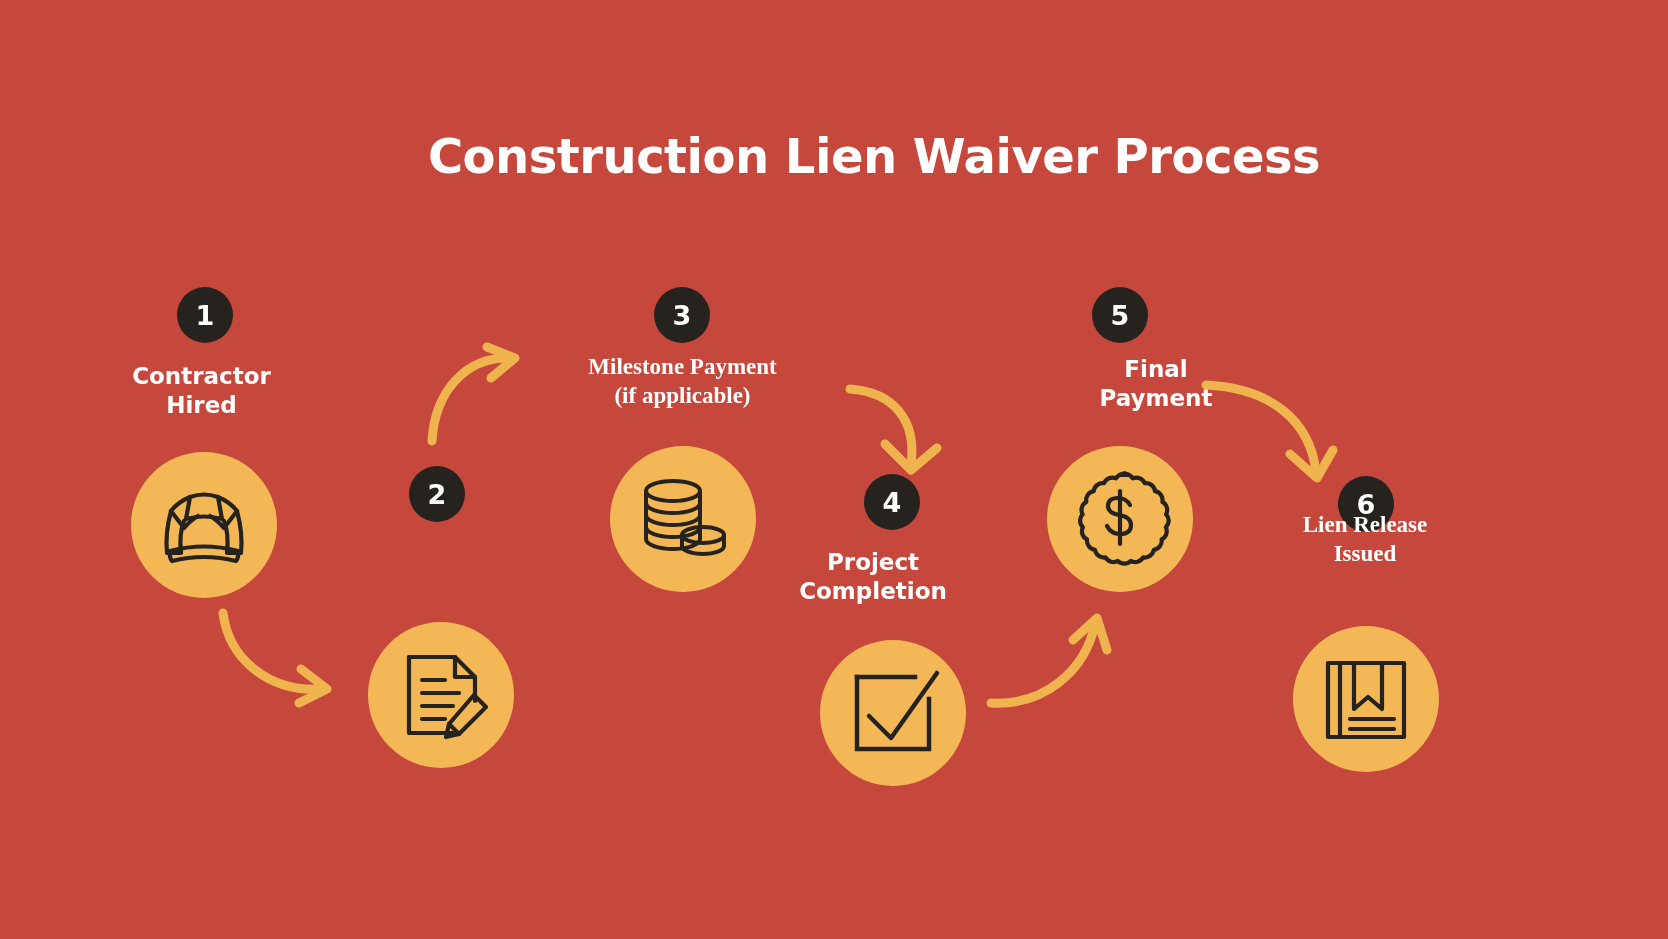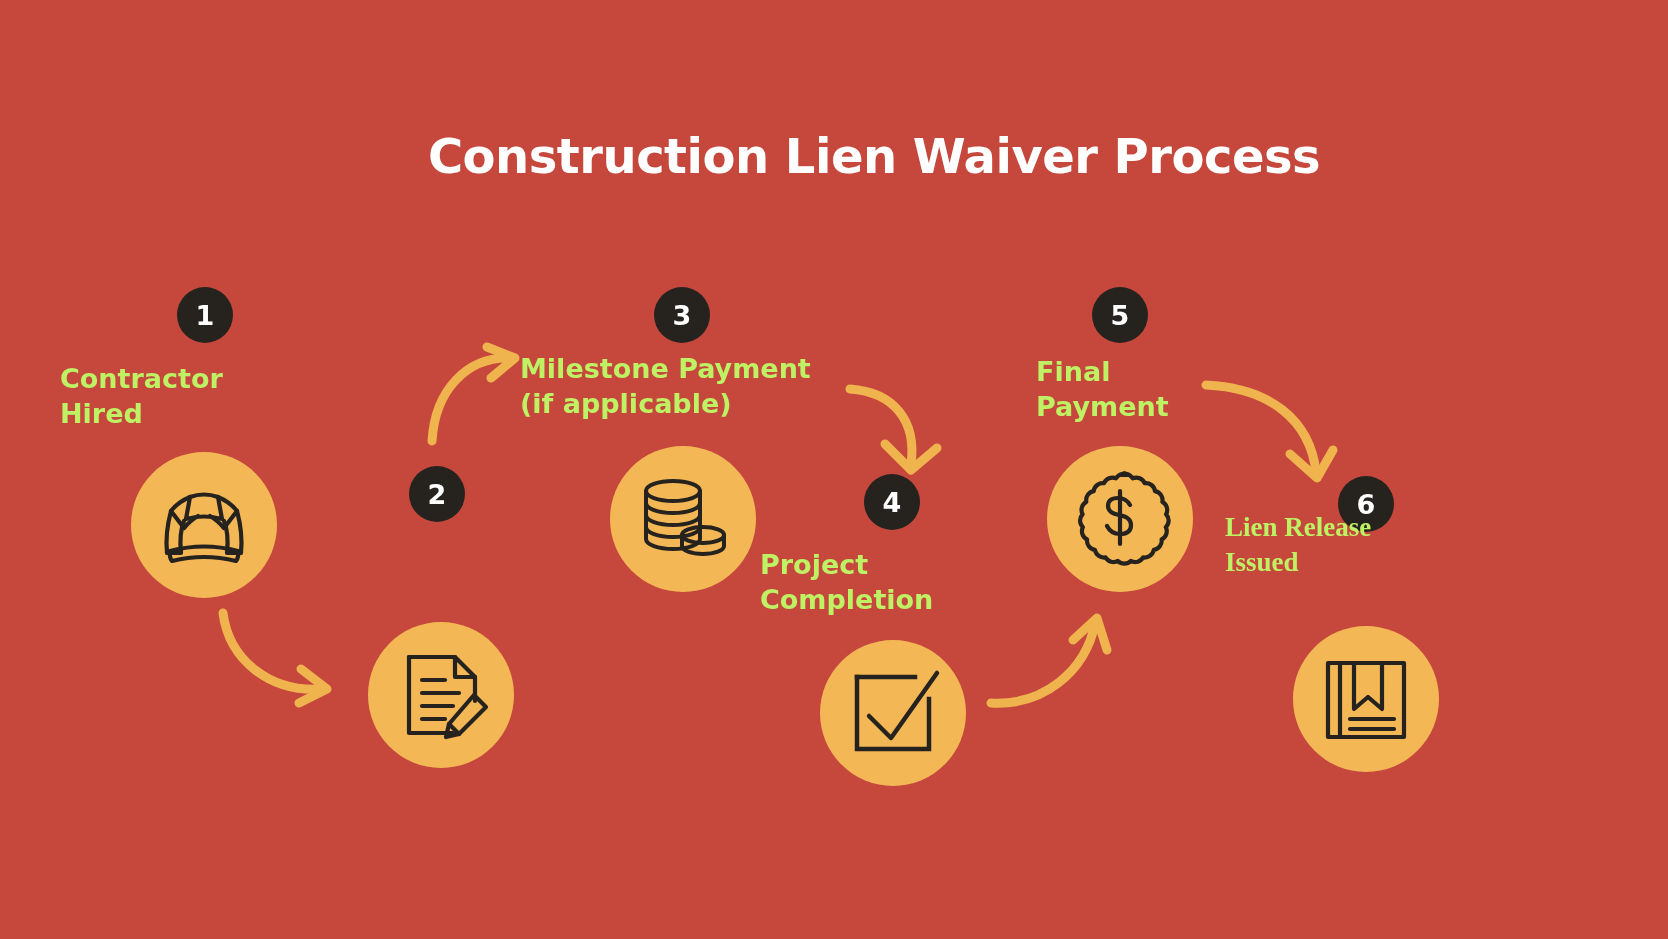--- a/index.html
+++ b/index.html
@@ -44,26 +44,26 @@
     font-family: "DejaVu Sans", sans-serif;
     font-size: 27px;
     font-weight: bold;
     display: flex;
     align-items: center;
     justify-content: center;
     line-height: 1;
   }
   .step-label {
     position: absolute;
-    color: #bef264;
+    color: #ffffff;
     font-family: "DejaVu Sans", sans-serif;
-    font-size: 27px;
+    font-size: 23px;
     font-weight: bold;
     line-height: 1.28;
-    text-align: left;
+    text-align: center;
     white-space: pre-line;
   }
   .icon-circle {
     position: absolute;
     border-radius: 50%;
     background: #F4B756;
     display: flex;
     align-items: center;
     justify-content: center;
   }
@@ -152,40 +152,40 @@
           <path d="M31 61 L62 61"></path>
           <path d="M31 74 L54 74"></path>
           <path d="M83 50 L95 62 L68 89 L55 92 L58 79 Z"></path>
           <path d="M58 79 L68 89"></path>
         </g>
       </svg>
     </span>
   </div>
 
   <div class="badge" style="left:654px; top:287px;">3</div>
-  <div class="step-label" style="left:520px; top:352px; width:325px;">Milestone Payment
+  <div class="step-label" style="left:520px; top:352px; width:325px;font-family:Liberation Serif, serif;">Milestone Payment
 (if applicable)</div>
   <div class="icon-circle" style="left:610px; top:446px; width:146px; height:146px;">
     <span>
       <svg width="100" height="100" viewBox="0 0 100 100" aria-hidden="true">
         <g fill="none" stroke="#26231F" stroke-width="4" stroke-linecap="round" stroke-linejoin="round">
           <ellipse cx="40" cy="22" rx="27" ry="10"></ellipse>
           <path d="M13 22 v12 a27 10 0 0 0 54 0 v-12"></path>
           <path d="M13 34 v12 a27 10 0 0 0 54 0 v-12"></path>
           <path d="M13 46 v12 a27 10 0 0 0 54 0 v-12"></path>
           <path d="M13 58 v12 a27 10 0 0 0 54 0 v-12"></path>
           <ellipse cx="70" cy="66" rx="21" ry="8"></ellipse>
           <path d="M49 66 v11 a21 8 0 0 0 42 0 v-11"></path>
         </g>
       </svg>
     </span>
   </div>
 
   <div class="badge" style="left:864px; top:474px;">4</div>
-  <div class="step-label" style="left:760px; top:548px; width:262px;">Project
+  <div class="step-label" style="left:742px; top:548px; width:262px;">Project
 Completion</div>
   <div class="icon-circle" style="left:820px; top:640px; width:146px; height:146px;">
     <span>
       <svg width="100" height="100" viewBox="0 0 100 100" aria-hidden="true">
         <g fill="none" stroke="#26231F" stroke-width="4.5" stroke-linecap="square" stroke-linejoin="miter">
           <path d="M14 14 L72 14"></path>
           <path d="M14 14 L14 86 L86 86 L86 36"></path>
           <path d="M26 53 L48 75 L94 10" stroke-linecap="round" stroke-linejoin="round"></path>
         </g>
       </svg>

